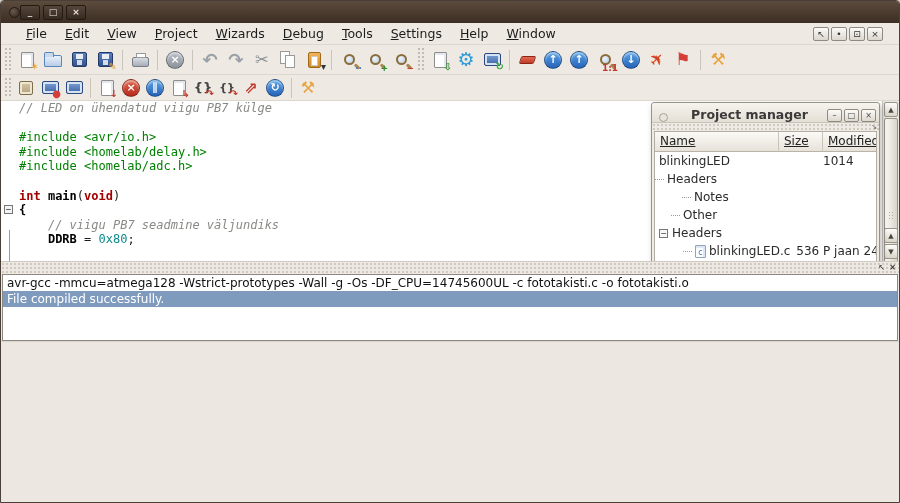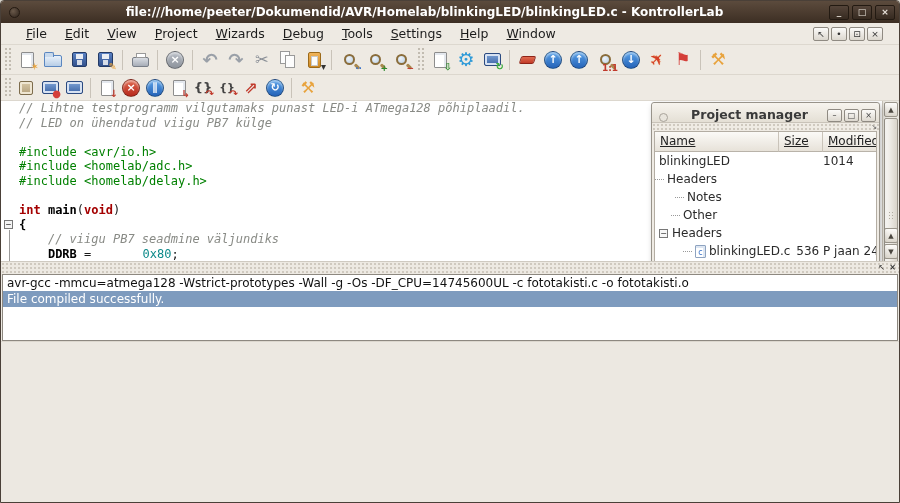--- a/index.html
+++ b/index.html
@@ -85,21 +85,21 @@
   .cl { height:14.6px; line-height:14.6px; white-space:pre; display:flex; }
   .lm { flex:0 0 18px; position:relative; }
   .ct { flex:1; }
   .fold { position:absolute; left:3px; top:2px; width:9px; height:9px; background:#f4f4f4; border:1px solid #777;
           font-size:9px; line-height:7px; text-align:center; color:#333; z-index:2; }
   .fold-line { position:absolute; width:1px; background:#9a9a9a; left:8px; z-index:1; }
   .tok-c { color:#888a85; font-style:italic; }
   .tok-p { color:#008000; }
   .tok-k { color:#a40000; font-weight:bold; }
   .tok-b { color:#000; font-weight:bold;margin-top:48px; }
-  .tok-n { color:#0d8a8a;margin-left:44px; }
+  .tok-n { color:#0d8a8a; }
   .tok-t { color:#1a1a1a; }
 
   
   .vscroll { position:absolute; right:0; top:0; bottom:0; width:17px; background:#E9E6DF; border-left:1px solid #C9C4BA; }
   .sbtn { position:absolute; left:1px; right:1px; height:15px; background:linear-gradient(#fcfbf9,#dbd6cc);
           border:1px solid #9a958b; border-radius:2px; font-size:7px; color:#4a463f;
           display:flex; align-items:center; justify-content:center; }
   .vthumb { position:absolute; left:1px; right:1px; background:linear-gradient(90deg,#fcfbf9,#d9d4ca);
             border:1px solid #9a958b; border-radius:2px; }
   .grip { position:absolute; left:3px; right:3px; top:50%; height:10px; margin-top:-5px;
@@ -144,21 +144,20 @@
   .out-line.sel { background:#7E9BBE; color:#fff; }
   .statusbar { flex:1; background:#ECE8E1; border-top:1px solid #dcd7ce; }
 </style>
 </head>
 <body>
 
 <div class="win">
 
   <div class="titlebar">
     <span class="title-icon"></span>
-    <span class="title-text">file:///home/peeter/Dokumendid/AVR/Homelab/blinkingLED/blinkingLED.c - KontrollerLab</span>
     <span class="wc">
       <span>_</span>
       <span>□</span>
       <span>×</span>
     </span>
   </div>
 
   <div class="menubar">
     <span id="menuitems">
         <span class="mi"><u>F</u>ile</span>
@@ -329,26 +328,25 @@
         <span class="ic-circ" style="background:linear-gradient(#5aa2e8,#2563b8)">↻</span>
       </span>
       <span class="sep"></span>
       <span class="tbtn">
         <span class="ic-g " style="color:#E8A33D;font-size:16px">⚒</span>
       </span>
     </div>
 
   <div class="workspace">
     <div class="editor" id="editor">
-        <div class="cl"><span class="lm"></span><span class="ct"><span class="tok-c">// Lihtne testprogramm vilgutamaks punast LED-i ATmega128 põhiplaadil.</span></span></div>
         <div class="cl"><span class="lm"></span><span class="ct"><span class="tok-c">// LED on ühendatud viigu PB7 külge</span></span></div>
         <div class="cl"><span class="lm"></span><span class="ct"></span></div>
         <div class="cl"><span class="lm"></span><span class="ct"><span class="tok-p">#include &lt;avr/io.h&gt;</span></span></div>
+        <div class="cl"><span class="lm"></span><span class="ct"><span class="tok-p">#include &lt;homelab/delay.h&gt;</span></span></div>
         <div class="cl"><span class="lm"></span><span class="ct"><span class="tok-p">#include &lt;homelab/adc.h&gt;</span></span></div>
-        <div class="cl"><span class="lm"></span><span class="ct"><span class="tok-p">#include &lt;homelab/delay.h&gt;</span></span></div>
         <div class="cl"><span class="lm"></span><span class="ct"></span></div>
         <div class="cl"><span class="lm"></span><span class="ct"><span class="tok-k">int</span><span class="tok-t"> </span><span class="tok-b">main</span><span class="tok-t">(</span><span class="tok-k">void</span><span class="tok-t">)</span></span></div>
         <div class="cl"><span class="lm"><span class="fold">−</span></span><span class="ct"><span class="tok-b">{</span></span></div>
         <div class="cl"><span class="lm"></span><span class="ct"><span class="tok-t">    </span><span class="tok-c">// viigu PB7 seadmine väljundiks</span></span></div>
         <div class="cl"><span class="lm"></span><span class="ct"><span class="tok-t">    </span><span class="tok-b">DDRB</span><span class="tok-t"> = </span><span class="tok-n">0x80</span><span class="tok-t">;</span></span></div>
         <div class="fold-line" style="top: 128.8px; bottom: 0px;"></div>
       </div>
 
     <div class="vscroll">
       <span class="sbtn" style="top:1px">▲</span>
@@ -386,21 +384,21 @@
               <span class="sz">1014</span>
             </div>
             <div class="pm-row">
               <span class="nm" style="">
                 <span class="conn"></span>
                 <span>Headers</span>
               </span>
               <span class="sz"></span>
             </div>
             <div class="pm-row">
-              <span class="nm" style="padding-left: 20px;">
+              <span class="nm" style="padding-left: 27px;">
                 <span class="conn"></span>
                 <span>Notes</span>
               </span>
               <span class="sz"></span>
             </div>
             <div class="pm-row">
               <span class="nm" style="padding-left: 16px;">
                 <span class="conn"></span>
                 <span>Other</span>
               </span>

